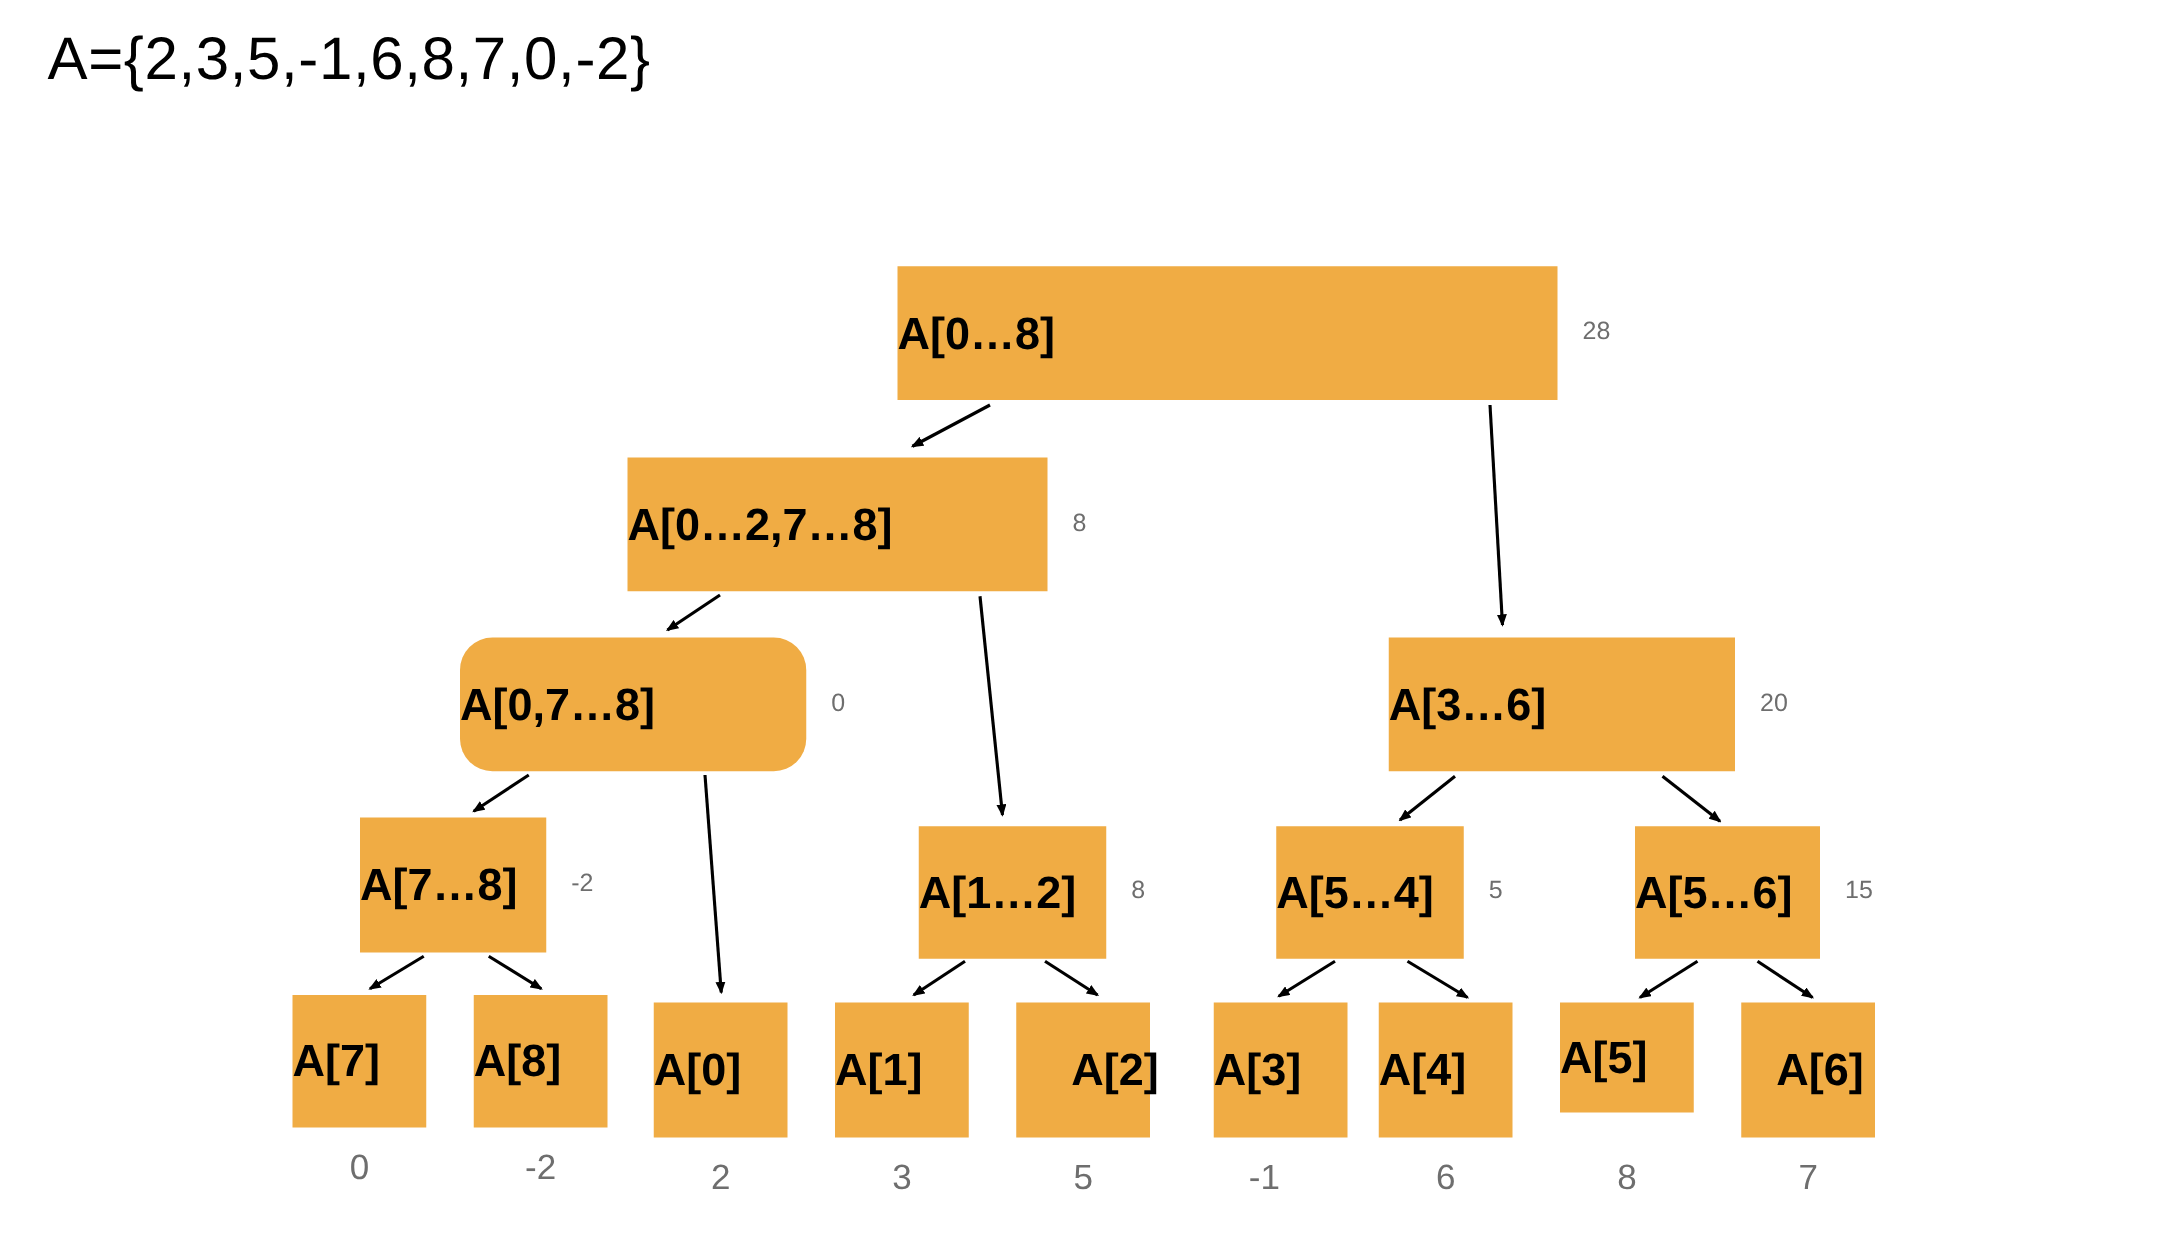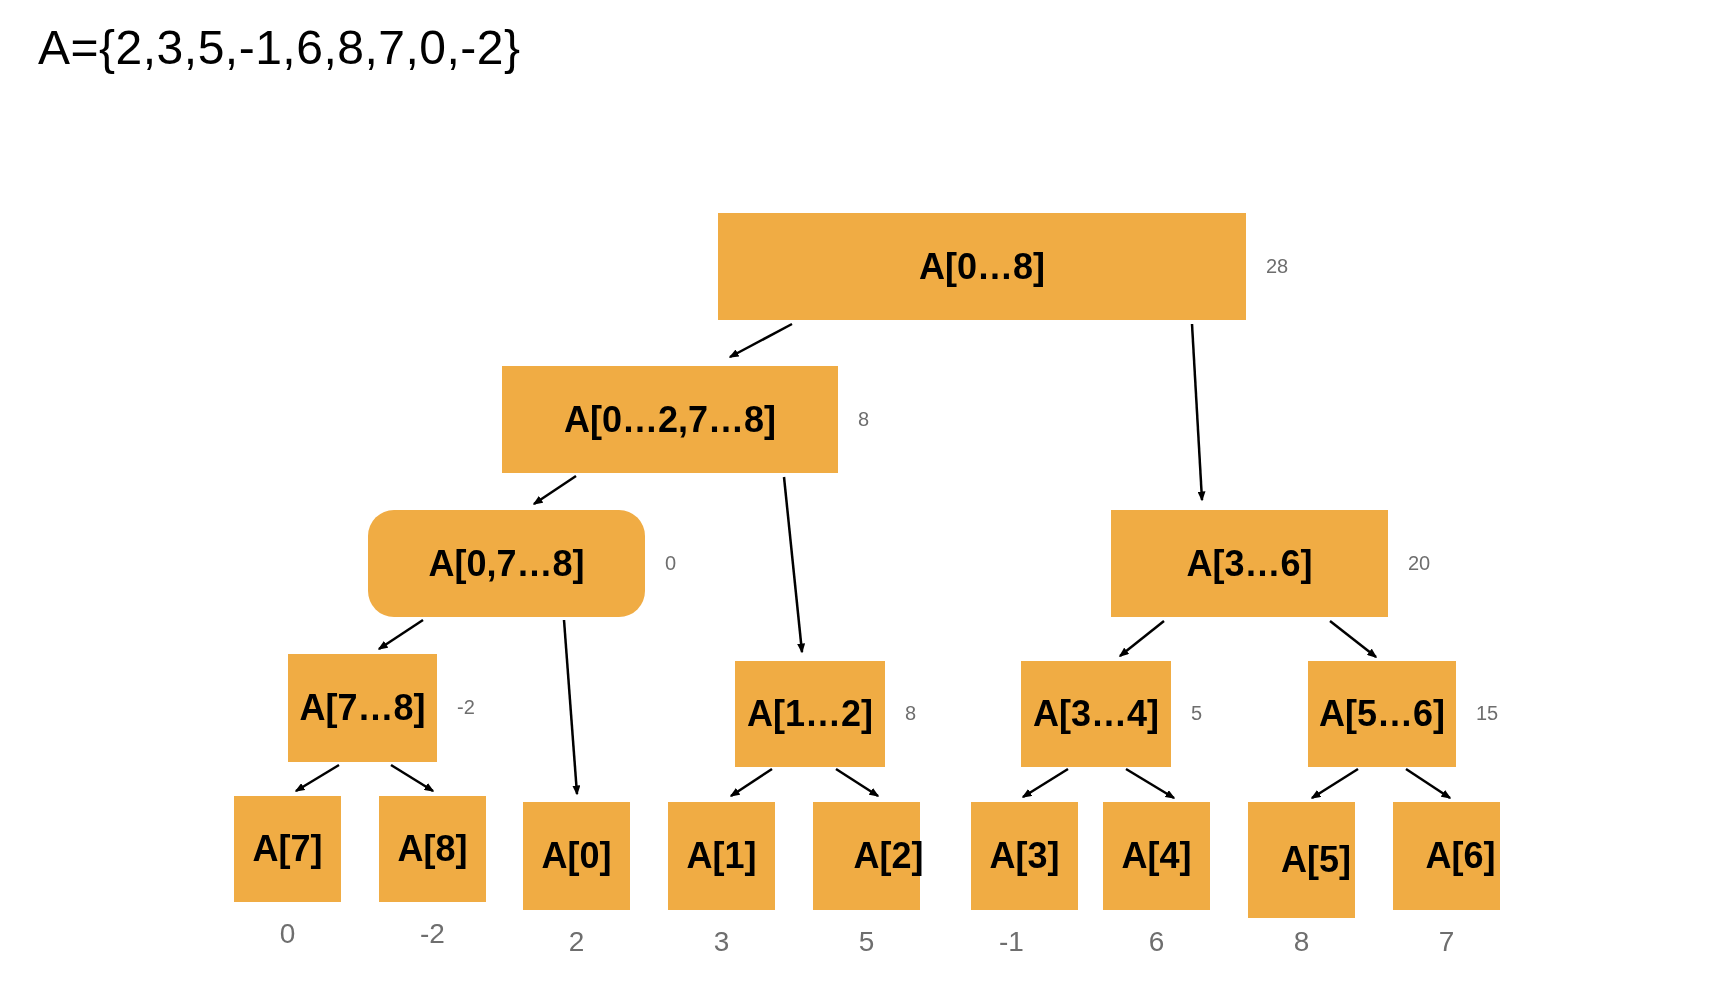--- a/index.html
+++ b/index.html
@@ -29,21 +29,21 @@
     top: 0;
     width: 1732px;
     height: 990px;
     pointer-events: none;
   }
   .node {
     position: absolute;
     background: var(--node-fill, #F0AC44);
     display: flex;
     align-items: center;
-    justify-content: center;
+    justify-content: flex-start;
     box-sizing: border-box;
   }
   .node-label {
     font-size: 36px;
     font-weight: 700;
     color: #000000;
     white-space: nowrap;
   }
   .sum-label {
     position: absolute;
@@ -114,21 +114,21 @@
     <span class="sum-label" style="left: 1408px; top: 563.5px;">20</span>
     <div class="node" style="left: 288px; top: 654px; width: 149px; height: 108px;">
       <span class="node-label">A[7…8]</span>
     </div>
     <span class="sum-label" style="left: 457px; top: 708px;">-2</span>
     <div class="node" style="left: 735px; top: 661px; width: 150px; height: 106px;">
       <span class="node-label">A[1…2]</span>
     </div>
     <span class="sum-label" style="left: 905px; top: 714px;">8</span>
     <div class="node" style="left: 1021px; top: 661px; width: 150px; height: 106px;">
-      <span class="node-label">A[3…4]</span>
+      <span class="node-label">A[5…4]</span>
     </div>
     <span class="sum-label" style="left: 1191px; top: 714px;">5</span>
     <div class="node" style="left: 1308px; top: 661px; width: 148px; height: 106px;">
       <span class="node-label">A[5…6]</span>
     </div>
     <span class="sum-label" style="left: 1476px; top: 714px;">15</span>
     <div class="node" style="left: 234px; top: 796px; width: 107px; height: 106px;">
       <span class="node-label">A[7]</span>
     </div>
     <span class="below-label" style="left: 287.5px; top: 918px;">0</span>
@@ -149,21 +149,21 @@
     </div>
     <span class="below-label" style="left: 866.5px; top: 926px;">5</span>
     <div class="node" style="left: 958px; top: 802px; width: 107px; height: 108px; margin-left: 13px;">
       <span class="node-label">A[3]</span>
     </div>
     <span class="below-label" style="left: 1011.5px; top: 926px;">-1</span>
     <div class="node" style="left: 1103px; top: 802px; width: 107px; height: 108px;">
       <span class="node-label">A[4]</span>
     </div>
     <span class="below-label" style="left: 1156.5px; top: 926px;">6</span>
-    <div class="node" style="left: 1248px; top: 802px; width: 107px; height: 116px; padding-left: 29px;">
+    <div class="node" style="left: 1248px; top: 802px; width: 107px; height: 88px;">
       <span class="node-label">A[5]</span>
     </div>
     <span class="below-label" style="left: 1301.5px; top: 926px;">8</span>
     <div class="node" style="left: 1393px; top: 802px; width: 107px; height: 108px; padding-left: 28px;">
       <span class="node-label">A[6]</span>
     </div>
     <span class="below-label" style="left: 1446.5px; top: 926px;">7</span>
   </div>
 
 </body></html>

